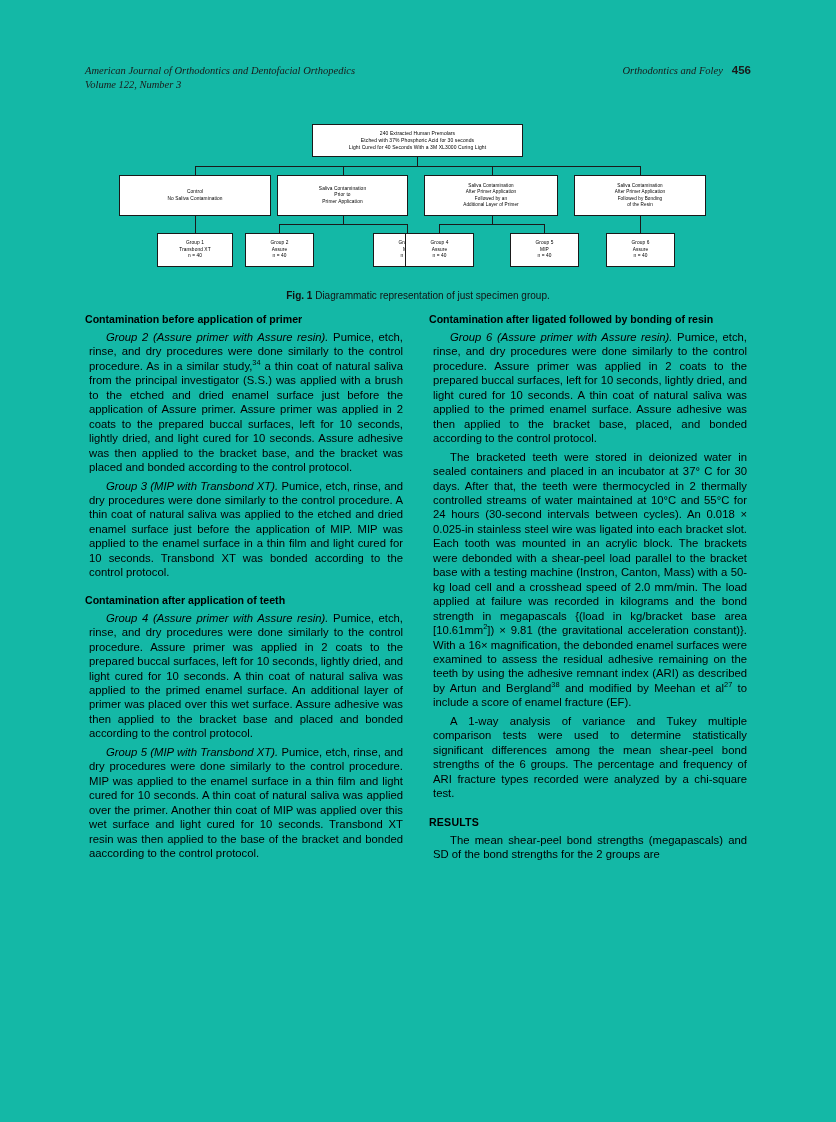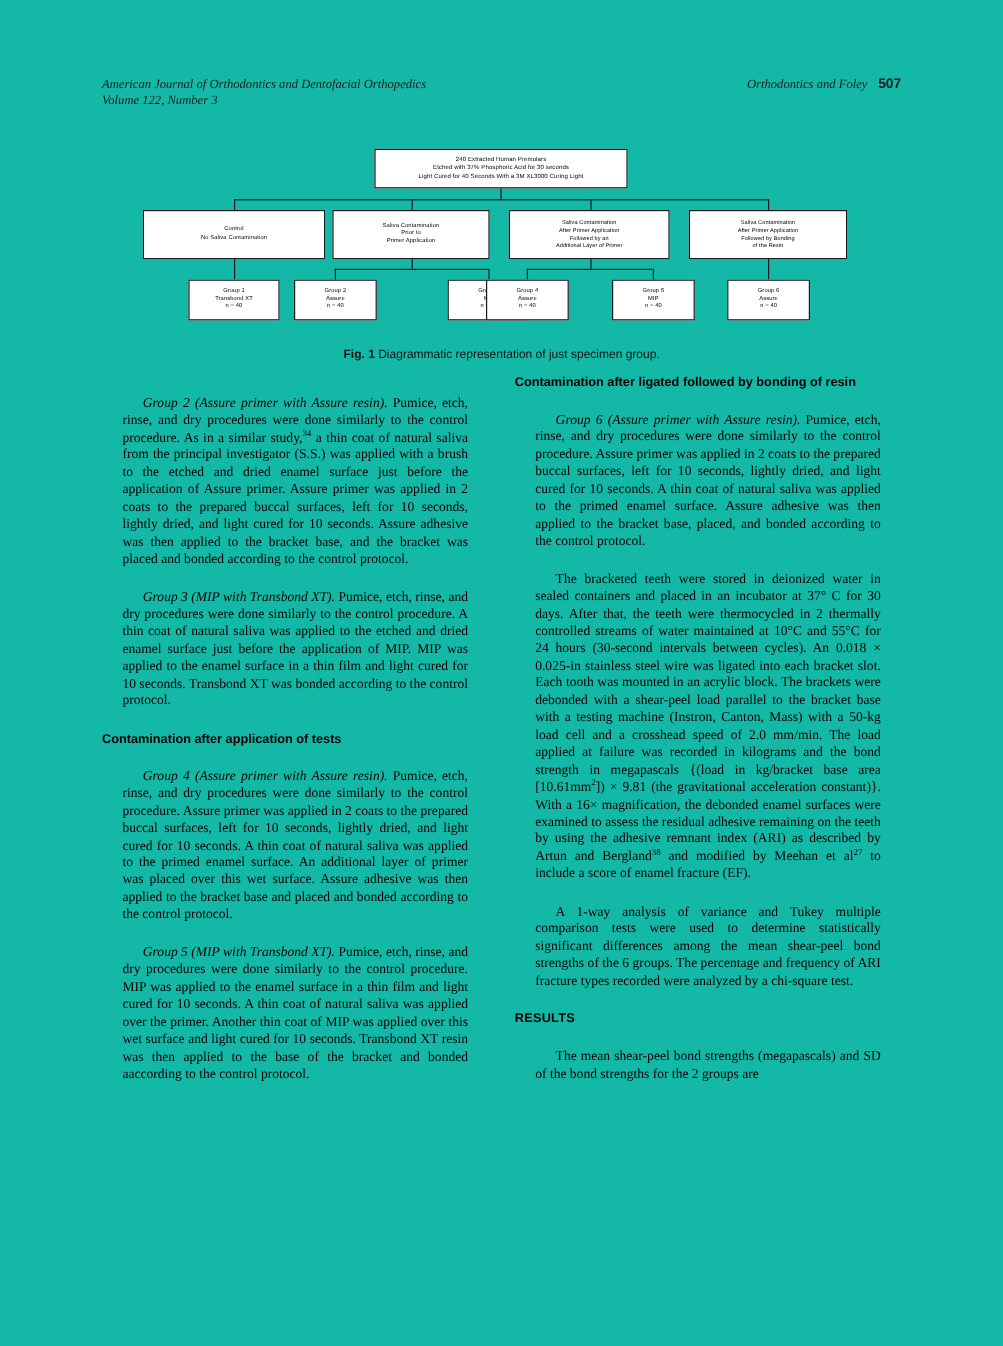--- a/index.html
+++ b/index.html
@@ -55,41 +55,41 @@
     font-size:10.6px;font-weight:bold;color:#000;
     margin:0 0 3px 0;line-height:14px;
   }
   h3.sec.spaced{margin-top:13px;}
   h3.res{
     font-family:"Liberation Sans",sans-serif;
     font-size:10.6px;font-weight:bold;color:#000;
     margin:14px 0 3px 0;line-height:14px;letter-spacing:0.2px;
   }
   p.body{
-    margin:17px;
-    font-family:Liberation Serif, serif;
+    margin:4px;
+    font-family:Liberation Sans, sans-serif;
     font-size:11.3px;line-height:14.45px;
     text-align:justify;text-indent:17px;color:#000;
     hyphens:none;
   }
   .run-in{font-style:italic;}
   sup{font-size:7.4px;vertical-align:super;line-height:0;}
 </style>
 </head>
 <body>
 
 <div class="page">
 
   <div class="runhead">
     <div class="runhead-left">
       <div>American Journal of Orthodontics and Dentofacial Orthopedics</div>
       <div class="vol">Volume 122, Number 3</div>
     </div>
     <div class="runhead-right">
-      <span>Orthodontics and Foley</span><span class="pageno">507</span>
+      <span>Orthodontics and Foley</span><span class="pageno">456</span>
     </div>
   </div>
 
   <div class="figure">
     <div class="diagram">
 
       <div class="dbox l3" style="left:227px;top:4px;width:211px;height:33px;">
         <div>240 Extracted Human Premolars</div>
         <div>Etched with 37% Phosphoric Acid for 30 seconds</div>
         <div>Light Cured for 40 Seconds With a 3M XL3000 Curing Light</div>
@@ -174,30 +174,31 @@
     <div class="figcap">
       <b>Fig. 1</b>
       <span>Diagrammatic representation of just specimen group.</span>
     </div>
   </div>
 
   <div class="cols">
 
     <div class="col">
 
+      <h3 class="sec">Contamination before application of primer</h3>
 
       <p class="body">
         <span class="run-in">Group 2 (Assure primer with Assure resin).</span><span> Pumice, etch, rinse, and dry procedures were done similarly to the control procedure. As in a similar study,</span><sup>34</sup><span> a thin coat of natural saliva from the principal investigator (S.S.) was applied with a brush to the etched and dried enamel surface just before the application of Assure primer. Assure primer was applied in 2 coats to the prepared buccal surfaces, left for 10 seconds, lightly dried, and light cured for 10 seconds. Assure adhesive was then applied to the bracket base, and the bracket was placed and bonded according to the control protocol.</span>
       </p>
 
       <p class="body">
         <span class="run-in">Group 3 (MIP with Transbond XT).</span><span> Pumice, etch, rinse, and dry procedures were done similarly to the control procedure. A thin coat of natural saliva was applied to the etched and dried enamel surface just before the application of MIP. MIP was applied to the enamel surface in a thin film and light cured for 10 seconds. Transbond XT was bonded according to the control protocol.</span>
       </p>
 
-      <h3 class="sec spaced">Contamination after application of tests</h3>
+      <h3 class="sec spaced">Contamination after application of teeth</h3>
 
       <p class="body">
         <span class="run-in">Group 4 (Assure primer with Assure resin).</span><span> Pumice, etch, rinse, and dry procedures were done similarly to the control procedure. Assure primer was applied in 2 coats to the prepared buccal surfaces, left for 10 seconds, lightly dried, and light cured for 10 seconds. A thin coat of natural saliva was applied to the primed enamel surface. An additional layer of primer was placed over this wet surface. Assure adhesive was then applied to the bracket base and placed and bonded according to the control protocol.</span>
       </p>
 
       <p class="body">
         <span class="run-in">Group 5 (MIP with Transbond XT).</span><span> Pumice, etch, rinse, and dry procedures were done similarly to the control procedure. MIP was applied to the enamel surface in a thin film and light cured for 10 seconds. A thin coat of natural saliva was applied over the primer. Another thin coat of MIP was applied over this wet surface and light cured for 10 seconds. Transbond XT resin was then applied to the base of the bracket and bonded aaccording to the control protocol.</span>
       </p>
     </div>
 

